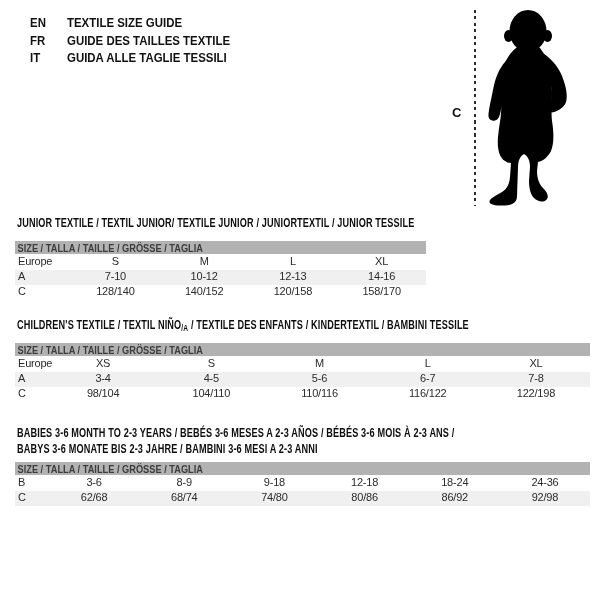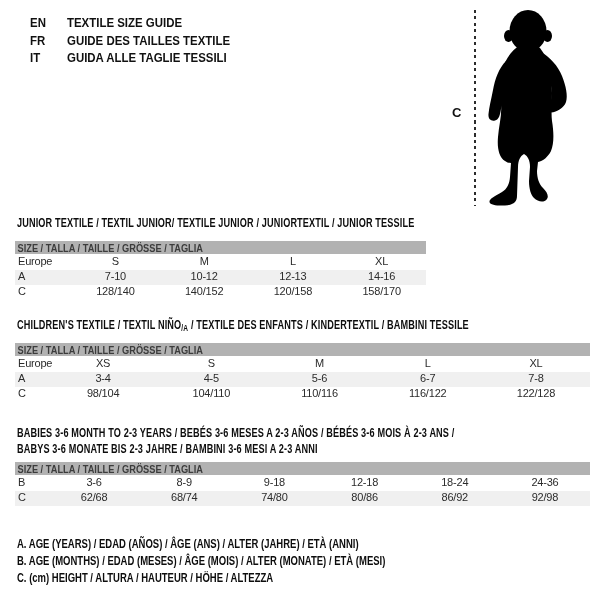--- a/index.html
+++ b/index.html
@@ -142,21 +142,21 @@
       <span class="td">5-6</span>
       <span class="td">6-7</span>
       <span class="td">7-8</span>
     </div>
     <div class="tr">
       <span class="td lbl">C</span>
       <span class="td">98/104</span>
       <span class="td">104/110</span>
       <span class="td">110/116</span>
       <span class="td">116/122</span>
-      <span class="td">122/128</span>
+      <span class="td">122/198</span>
     </div>
   </div>
 
   <div class="sec-title" id="title-babies">
     <div>BABIES 3-6 MONTH TO 2-3 YEARS / BEBÉS 3-6 MESES A 2-3 AÑOS / BÉBÉS 3-6 MOIS À 2-3 ANS /</div>
     <div>BABYS 3-6 MONATE BIS 2-3 JAHRE / BAMBINI 3-6 MESI A 2-3 ANNI</div>
   </div>
   <div class="tbl" id="tbl-babies">
     <div class="tbl-head">
       <span>SIZE / TALLA / TAILLE / GRÖSSE / TAGLIA</span>
@@ -174,19 +174,14 @@
       <span class="td lbl">C</span>
       <span class="td">62/68</span>
       <span class="td">68/74</span>
       <span class="td">74/80</span>
       <span class="td">80/86</span>
       <span class="td">86/92</span>
       <span class="td">92/98</span>
     </div>
   </div>
 
-  <div class="footnotes">
-    <div class="footnote">A. AGE (YEARS) / EDAD (AÑOS) / ÂGE (ANS) / ALTER (JAHRE) / ETÀ (ANNI)</div>
-    <div class="footnote">B. AGE (MONTHS) / EDAD (MESES) / ÂGE (MOIS) / ALTER (MONATE) / ETÀ (MESI)</div>
-    <div class="footnote">C. (cm) HEIGHT / ALTURA / HAUTEUR / HÖHE / ALTEZZA</div>
-  </div>
 
 </div>
 
 </body></html>

